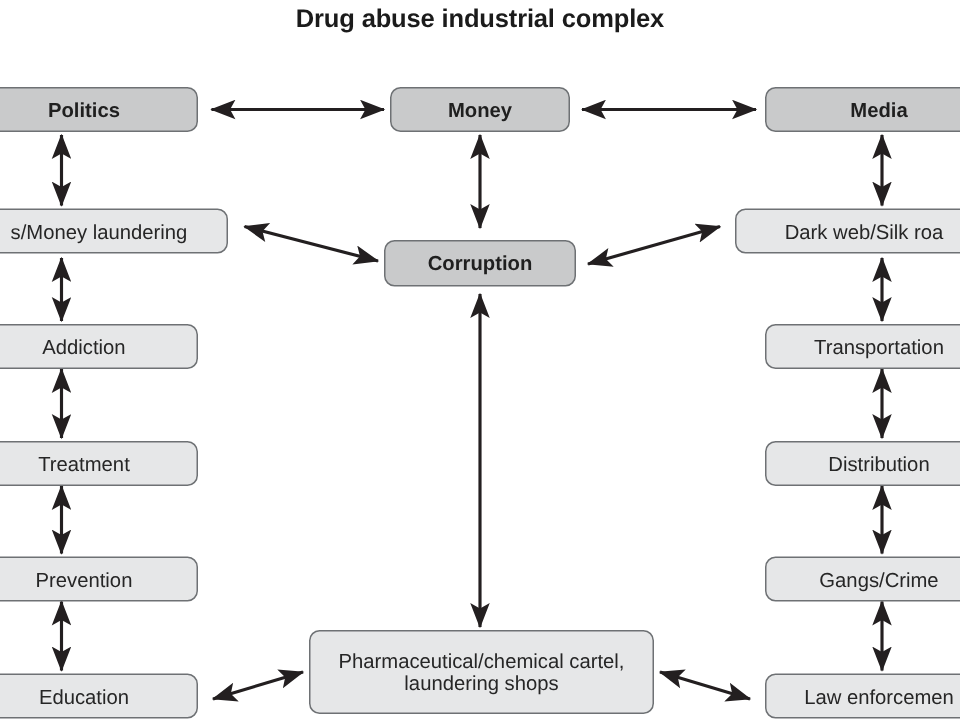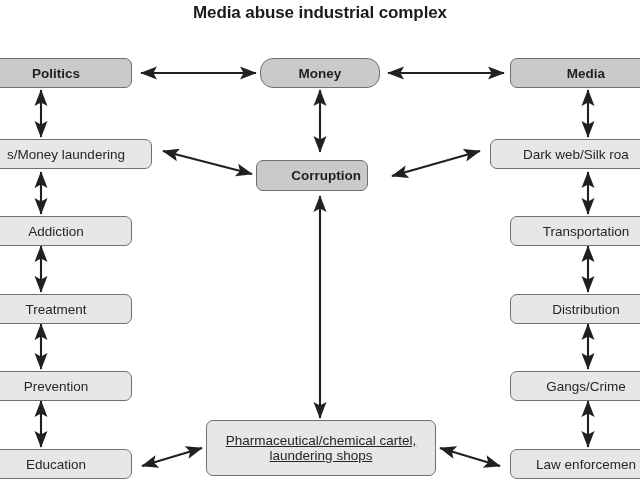--- a/index.html
+++ b/index.html
@@ -45,42 +45,41 @@
     padding: 0 6px;
     white-space: nowrap;
   }
   .node.accent {
     background: #c9cacb;
     font-weight: bold;
     color: #1f1f1f;
   }
   .node.multiline {
     white-space: normal;
-    text-decoration: underline;
   }
   .node .label {
     display: block;
     width: 100%;
   }
   svg.edges {
     position: absolute;
     left: 0;
     top: 0;
     width: 640px;
     height: 480px;
     overflow: visible;
     pointer-events: none;
   }
 </style>
 </head>
 <body>
 
 <div id="canvas">
 
-  <div id="title">Media abuse industrial complex</div>
+  <div id="title">Drug abuse industrial complex</div>
 
   <svg class="edges" viewBox="0 0 640 480">
     <defs>
       <marker id="ah" markerWidth="9" markerHeight="9" refX="7.6" refY="3.1" orient="auto" markerUnits="strokeWidth">
         <path d="M0,0 L8,3.1 L0,6.2 L1.7,3.1 z" fill="#231f20"></path>
       </marker>
       <marker id="ah-start" markerWidth="9" markerHeight="9" refX="0.4" refY="3.1" orient="auto" markerUnits="strokeWidth">
         <path d="M8,0 L0,3.1 L8,6.2 L6.3,3.1 z" fill="#231f20"></path>
       </marker>
     </defs>
@@ -109,31 +108,31 @@
       <line x1="392" y1="176" x2="480" y2="151" marker-end="url(#ah)" marker-start="url(#ah-start)"></line>
 
       <line x1="142" y1="466" x2="202" y2="448" marker-end="url(#ah)" marker-start="url(#ah-start)"></line>
       <line x1="440" y1="448" x2="500" y2="466" marker-end="url(#ah)" marker-start="url(#ah-start)"></line>
     </g>
   </svg>
 
   <div class="node accent" style="left:-20px; top:58px; width:152px; height:30px;">
     <span class="label">Politics</span>
   </div>
-  <div class="node accent" style="left:260px; top:58px; width:120px; height:30px;border-radius:13px;">
+  <div class="node accent" style="left:260px; top:58px; width:120px; height:30px;">
     <span class="label">Money</span>
   </div>
   <div class="node accent" style="left:510px; top:58px; width:152px; height:30px;">
     <span class="label">Media</span>
   </div>
 
   <div class="node" style="left:-20px; top:139px; width:172px; height:30px;">
     <span class="label">s/Money laundering</span>
   </div>
-  <div class="node accent" style="left:256px; top:160px; width:112px; height:31px;text-align:right;">
+  <div class="node accent" style="left:256px; top:160px; width:128px; height:31px;">
     <span class="label">Corruption</span>
   </div>
   <div class="node" style="left:490px; top:139px; width:172px; height:30px;">
     <span class="label">Dark web/Silk roa</span>
   </div>
 
   <div class="node" style="left:-20px; top:216px; width:152px; height:30px;">
     <span class="label">Addiction</span>
   </div>
   <div class="node" style="left:510px; top:216px; width:152px; height:30px;">

